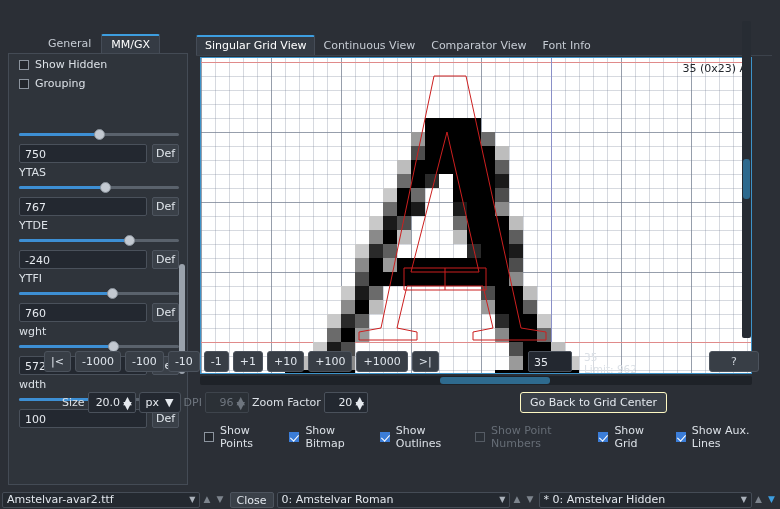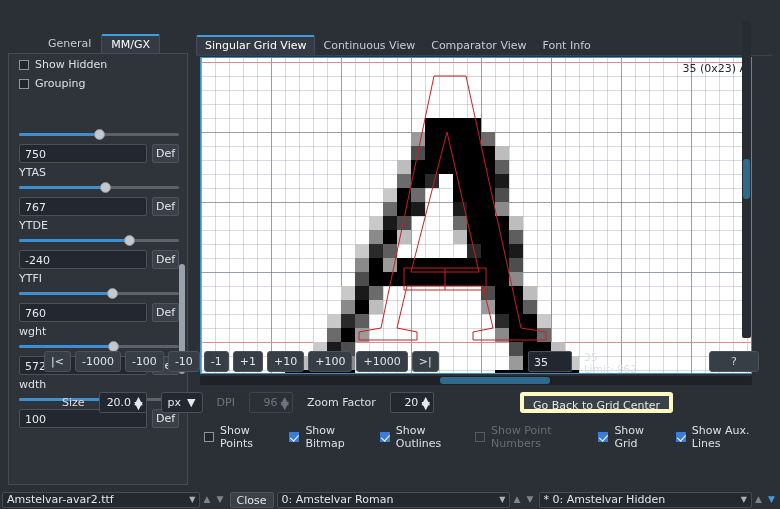--- a/index.html
+++ b/index.html
@@ -86,35 +86,35 @@
       color:#dfe5ec;background:#383e46;border:1px solid #4c535d;border-radius:3px;
       box-sizing:border-box;cursor:pointer;}
   .navinput{margin-left:23px;width:44px;height:21px;line-height:21px;background:#232830;
       border:1px solid #4a515b;color:#e6eaef;font-size:11px;padding:0 5px;box-sizing:border-box;border-radius:2px;}
   .navinfo{margin-left:12px;font-size:10.5px;line-height:12px;color:#dbe0e6;}
   .helpbtn{position:absolute;left:516px;top:351px;width:50px;height:21px;line-height:20px;text-align:center;
       font-size:11px;color:#cdd3da;background:#383e46;border:1px solid #4c535d;border-radius:3px;
       box-sizing:border-box;cursor:pointer;}
 
   
-  .sizerow{position:absolute;left:62px;top:392px;display:flex;align-items:center;gap:14px;}
+  .sizerow{position:absolute;left:62px;top:392px;display:flex;align-items:center;gap:3px;}
   .lbl{font-size:11px;color:#dbe0e6;}
   .lbl.dim{color:#6e757e;}
   .spin{height:21px;background:#232830;border:1px solid #4a515b;border-radius:2px;
       display:flex;align-items:center;justify-content:flex-end;padding:0 3px 0 6px;box-sizing:border-box;}
   .spin span{font-size:11px;color:#e6eaef;}
   .spin.dim{background:#2b3036;border-color:#3e444c;}
   .spin.dim span{color:#6e757e;}
   .spinarrows{display:flex;flex-direction:column;margin-left:3px;line-height:5px;font-size:7px;color:#aab1ba;}
   .combo{height:21px;background:#232830;border:1px solid #4a515b;border-radius:3px;
       display:flex;align-items:center;padding:0 4px 0 6px;box-sizing:border-box;gap:6px;}
   .combo span{font-size:11px;color:#e6eaef;}
   .caret{font-size:8px;color:#aab1ba;}
   .gobackbtn{position:absolute;left:520px;top:392px;height:21px;padding:0 9px;line-height:20px;
-      font-size:11px;color:#e3e8ee;background:#3a4048;border:4px solid #fef9c3;border-radius:3px;
+      font-size:11px;color:#e3e8ee;background:#3a4048;border:1px solid #fef9c3;border-radius:3px;
       box-sizing:border-box;cursor:pointer;}
 
   
   .cbrow{position:absolute;left:8px;top:424px;display:flex;align-items:center;}
   .cbitem{display:flex;align-items:center;margin-right:20px;}
   .cbitem .txt{font-size:11px;color:#dbe0e6;}
   .cbitem.disabled .txt{color:#666d76;}
 
   
   .statusbar{position:absolute;left:0;top:490px;width:780px;height:19px;background:#2b2f36;

